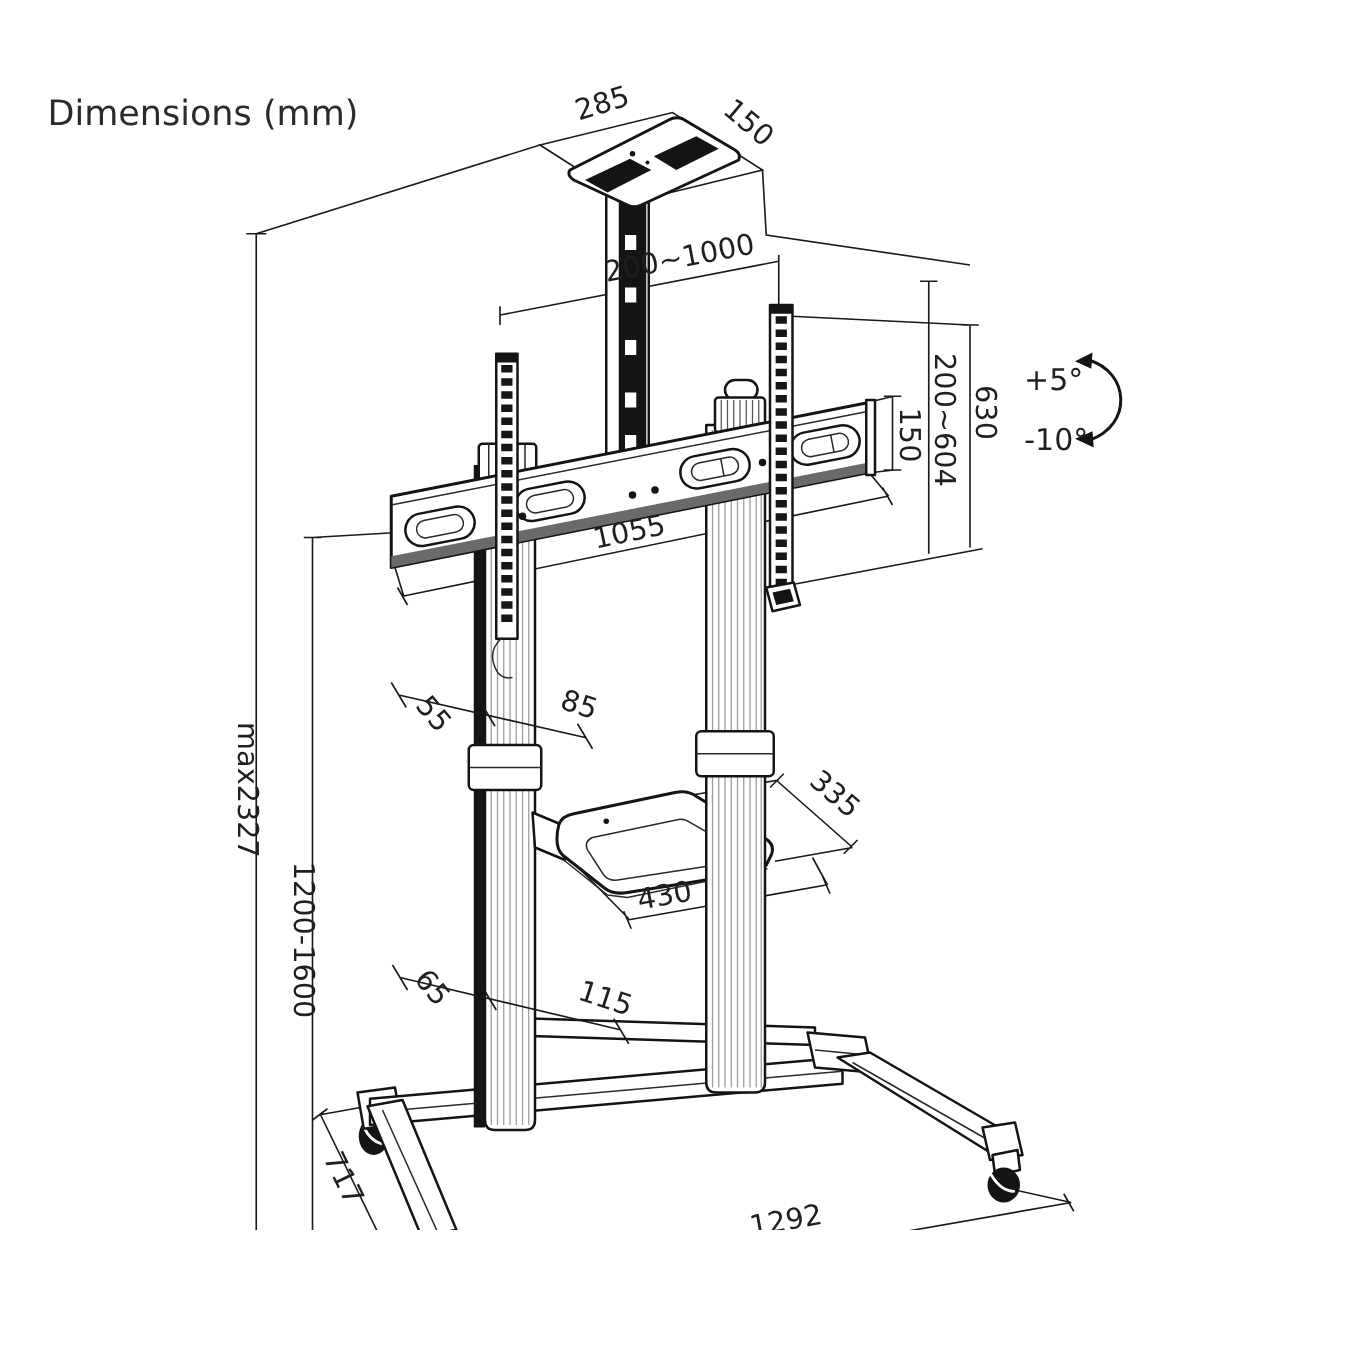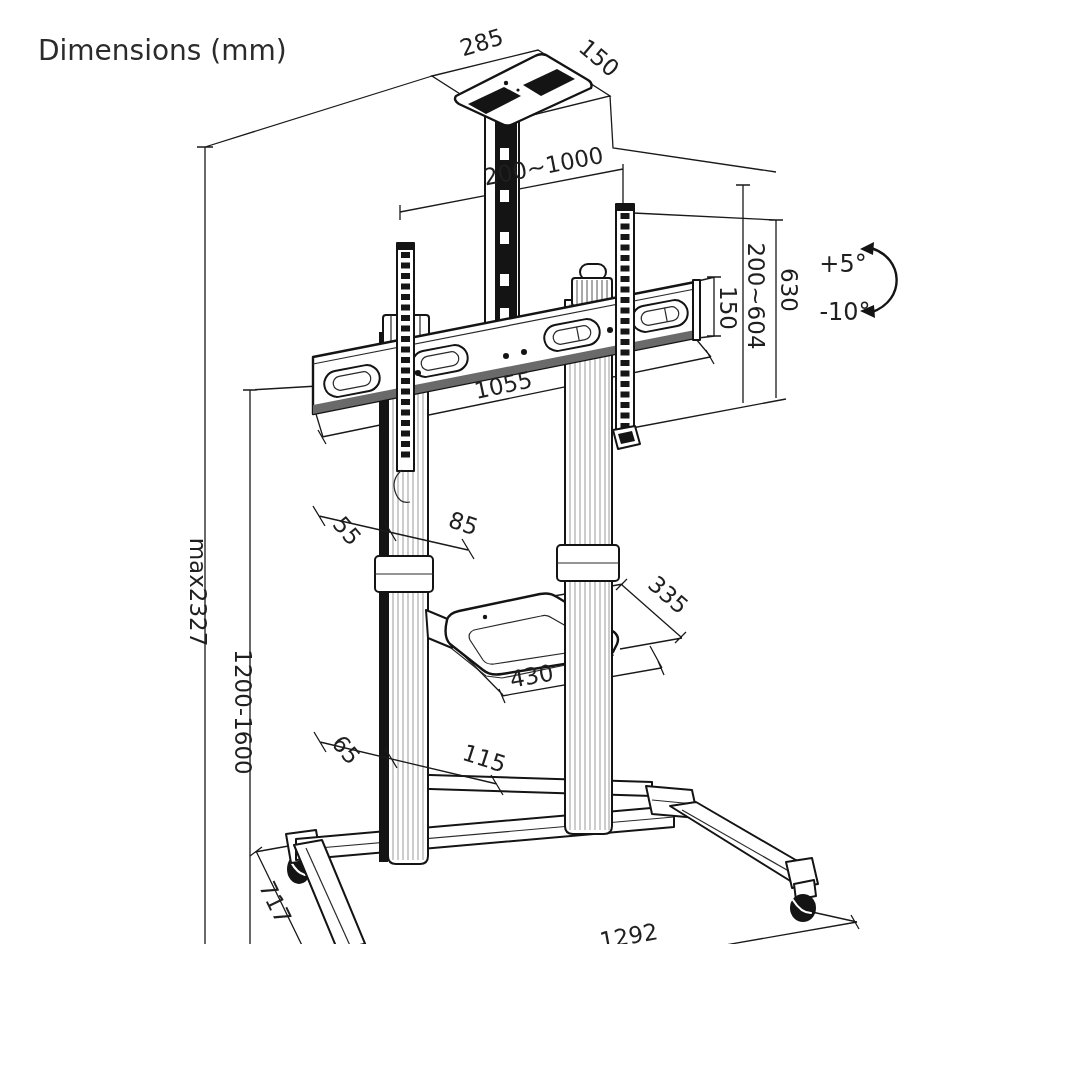--- a/index.html
+++ b/index.html
@@ -1,16 +1,16 @@
 <!DOCTYPE html>
 <html><head>
 <meta charset="utf-8">
 <style>
   html,body{margin:0;padding:0;background:#fff;}
-  .page{width:1080px;height:944px;background:#ffffff;position:relative;overflow:hidden;}
+  .page{width:1080px;height:944px;background:#ffffff;position:relative;overflow:hidden;margin-top:40px;}
   svg{display:block;}
   .title{font:28px "DejaVu Sans", sans-serif;fill:#2b2b2b;}
   .lbl{font:23px "DejaVu Sans", sans-serif;fill:#1f1f1f;text-anchor:middle;}
   .lbl2{font:24px "DejaVu Sans", sans-serif;fill:#1f1f1f;text-anchor:middle;}
   .s2{fill:#ffffff;stroke:#141414;stroke-width:2;stroke-linejoin:round;}
   .s24{fill:#ffffff;stroke:#141414;stroke-width:2.4;stroke-linejoin:round;}
   .thin{fill:none;stroke:#2a2a2a;stroke-width:1.2;}
   .dim{fill:none;stroke:#1a1a1a;stroke-width:1.3;}
   .dk{fill:#141414;stroke:none;}
   .flute{fill:none;stroke:#9b9b9b;stroke-width:1;}

